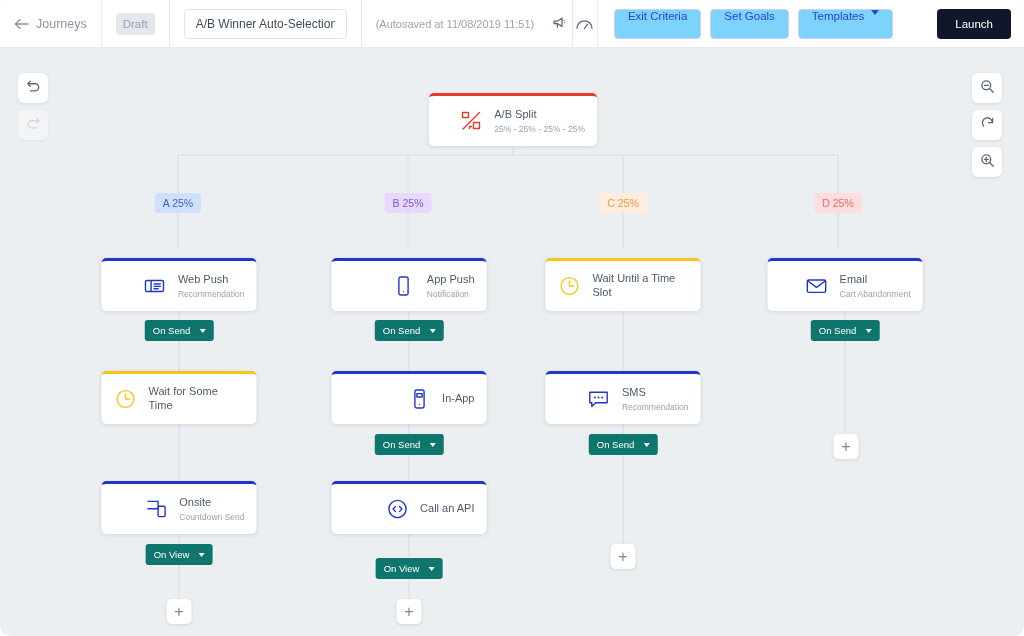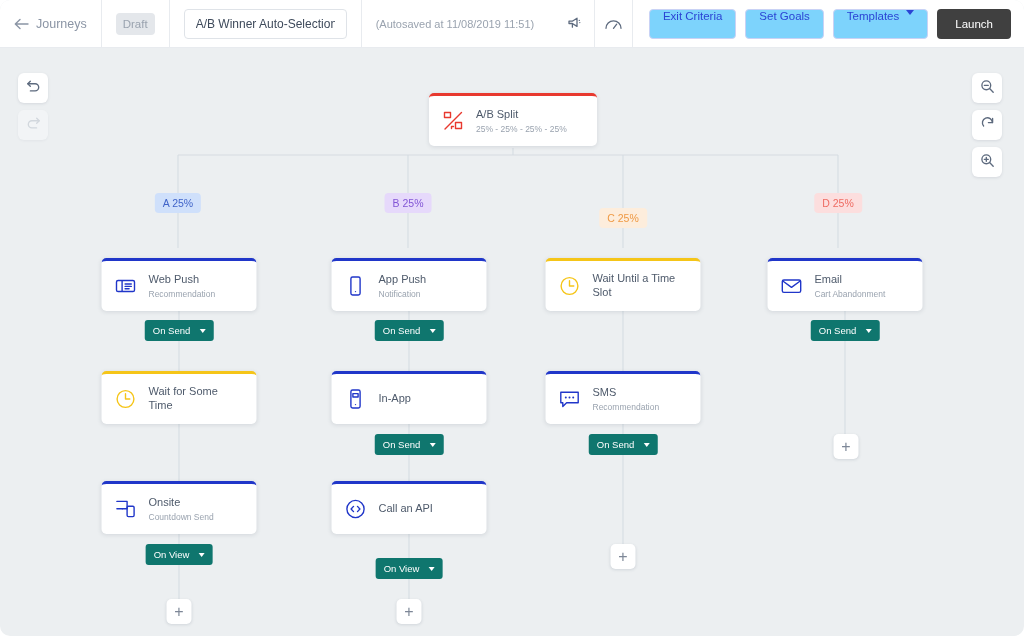--- a/index.html
+++ b/index.html
@@ -61,22 +61,22 @@
   }
   .btn-outline {
     height: 30px; display: flex; align-items: flex-start; gap: 7px;
     border: 1px solid #c9d2f5; border-radius: 4px;
     background: #7dd3fc; color: #2b44d4;
     font-size: 11.5px; padding: 0 13px; cursor: pointer;
     white-space: nowrap;
   }
   .btn-primary {
     height: 30px; display: flex; align-items: center; justify-content: center;
-    background: #404040; color: #fff; border-radius: 4px;
-    font-size: 11.5px; padding: 0 18px; cursor: pointer;
+    background: #0f172a; color: #fff; border-radius: 4px;
+    font-size: 11.5px; padding: 0 18px; cursor: pointer; margin-left: 35px;
   }
   .caret {
     width: 0; height: 0;
     border-left: 4.5px solid transparent;
     border-right: 4.5px solid transparent;
     border-top: 5px solid currentColor;
   }
 
   
   .canvas { position: absolute; left: 0; top: 48px; width: 1024px; height: 588px; }
@@ -104,21 +104,21 @@
   .node {
     position: absolute; z-index: 12;
     width: 155px;
     background: #fff;
     border-radius: 5px;
     border-top-width: 3px; border-top-style: solid;
     box-shadow: 0 1px 4px rgba(60,72,90,.14);
     transform: translateX(-50%);
     cursor: pointer;
   }
-  .node-inner { display: flex; align-items: center; gap: 11px; padding: 8px 12px; min-height: 50px; }
+  .node-inner { display: flex; align-items: center; gap: 11px; padding: 8px 12px; min-height: 50px; justify-content: flex-end; }
   .node-ico { flex: 0 0 auto; width: 24px; height: 24px; display: flex; align-items: center; justify-content: center; }
   .node-txt { display: flex; flex-direction: column; gap: 2px; min-width: 0; }
   .node-title { font-size: 11px; color: #4e5a6b; line-height: 1.25; }
   .node-sub { font-size: 8.5px; color: #9aa3af; line-height: 1.25; }
 
   
   .pill {
     position: absolute; z-index: 13;
     height: 21px; display: flex; align-items: center; gap: 9px;
     background: #0f766e; color: #fff; border-radius: 3px;
@@ -265,21 +265,21 @@
               <path d="M9.6 9.6l3.6 3.6"></path>
               <path d="M4.3 6.3h4M6.3 4.3v4"></path>
           </svg>
         </span>
       </div>
     </div>
 
     <div id="layer">
         <div class="branch-tag" style="left: 178px; top: 145px; background: rgb(207, 224, 251); color: rgb(64, 100, 201);">A 25%</div>
         <div class="branch-tag" style="left: 408px; top: 145px; background: rgb(230, 217, 251); color: rgb(131, 86, 214);">B 25%</div>
-        <div class="branch-tag" style="left: 623px; top: 160px; background: rgb(253, 237, 220); color: rgb(239, 154, 69);">C 25%</div>
+        <div class="branch-tag" style="left: 623px; top: 145px; background: rgb(253, 237, 220); color: rgb(239, 154, 69);">C 25%</div>
         <div class="branch-tag" style="left: 838px; top: 145px; background: rgb(252, 222, 222); color: rgb(238, 107, 99);">D 25%</div>
         <div class="node" style="left: 513px; top: 45px; border-top-color: rgb(232, 57, 47); width: 168px;">
           <div class="node-inner">
             <div class="node-ico">
               <svg width="22" height="22" viewBox="0 0 22 22" fill="none" stroke="#e8392f" stroke-width="1.4" stroke-linecap="round" stroke-linejoin="round">
                 <path d="M2.5 2.5h6v5h-6z"></path>
                 <path d="M13.5 12.5h6v6h-6z"></path>
                 <path d="M19.5 2.5L3 19"></path>
                 <path d="M11.5 16.5h-2v2"></path>
               </svg>

